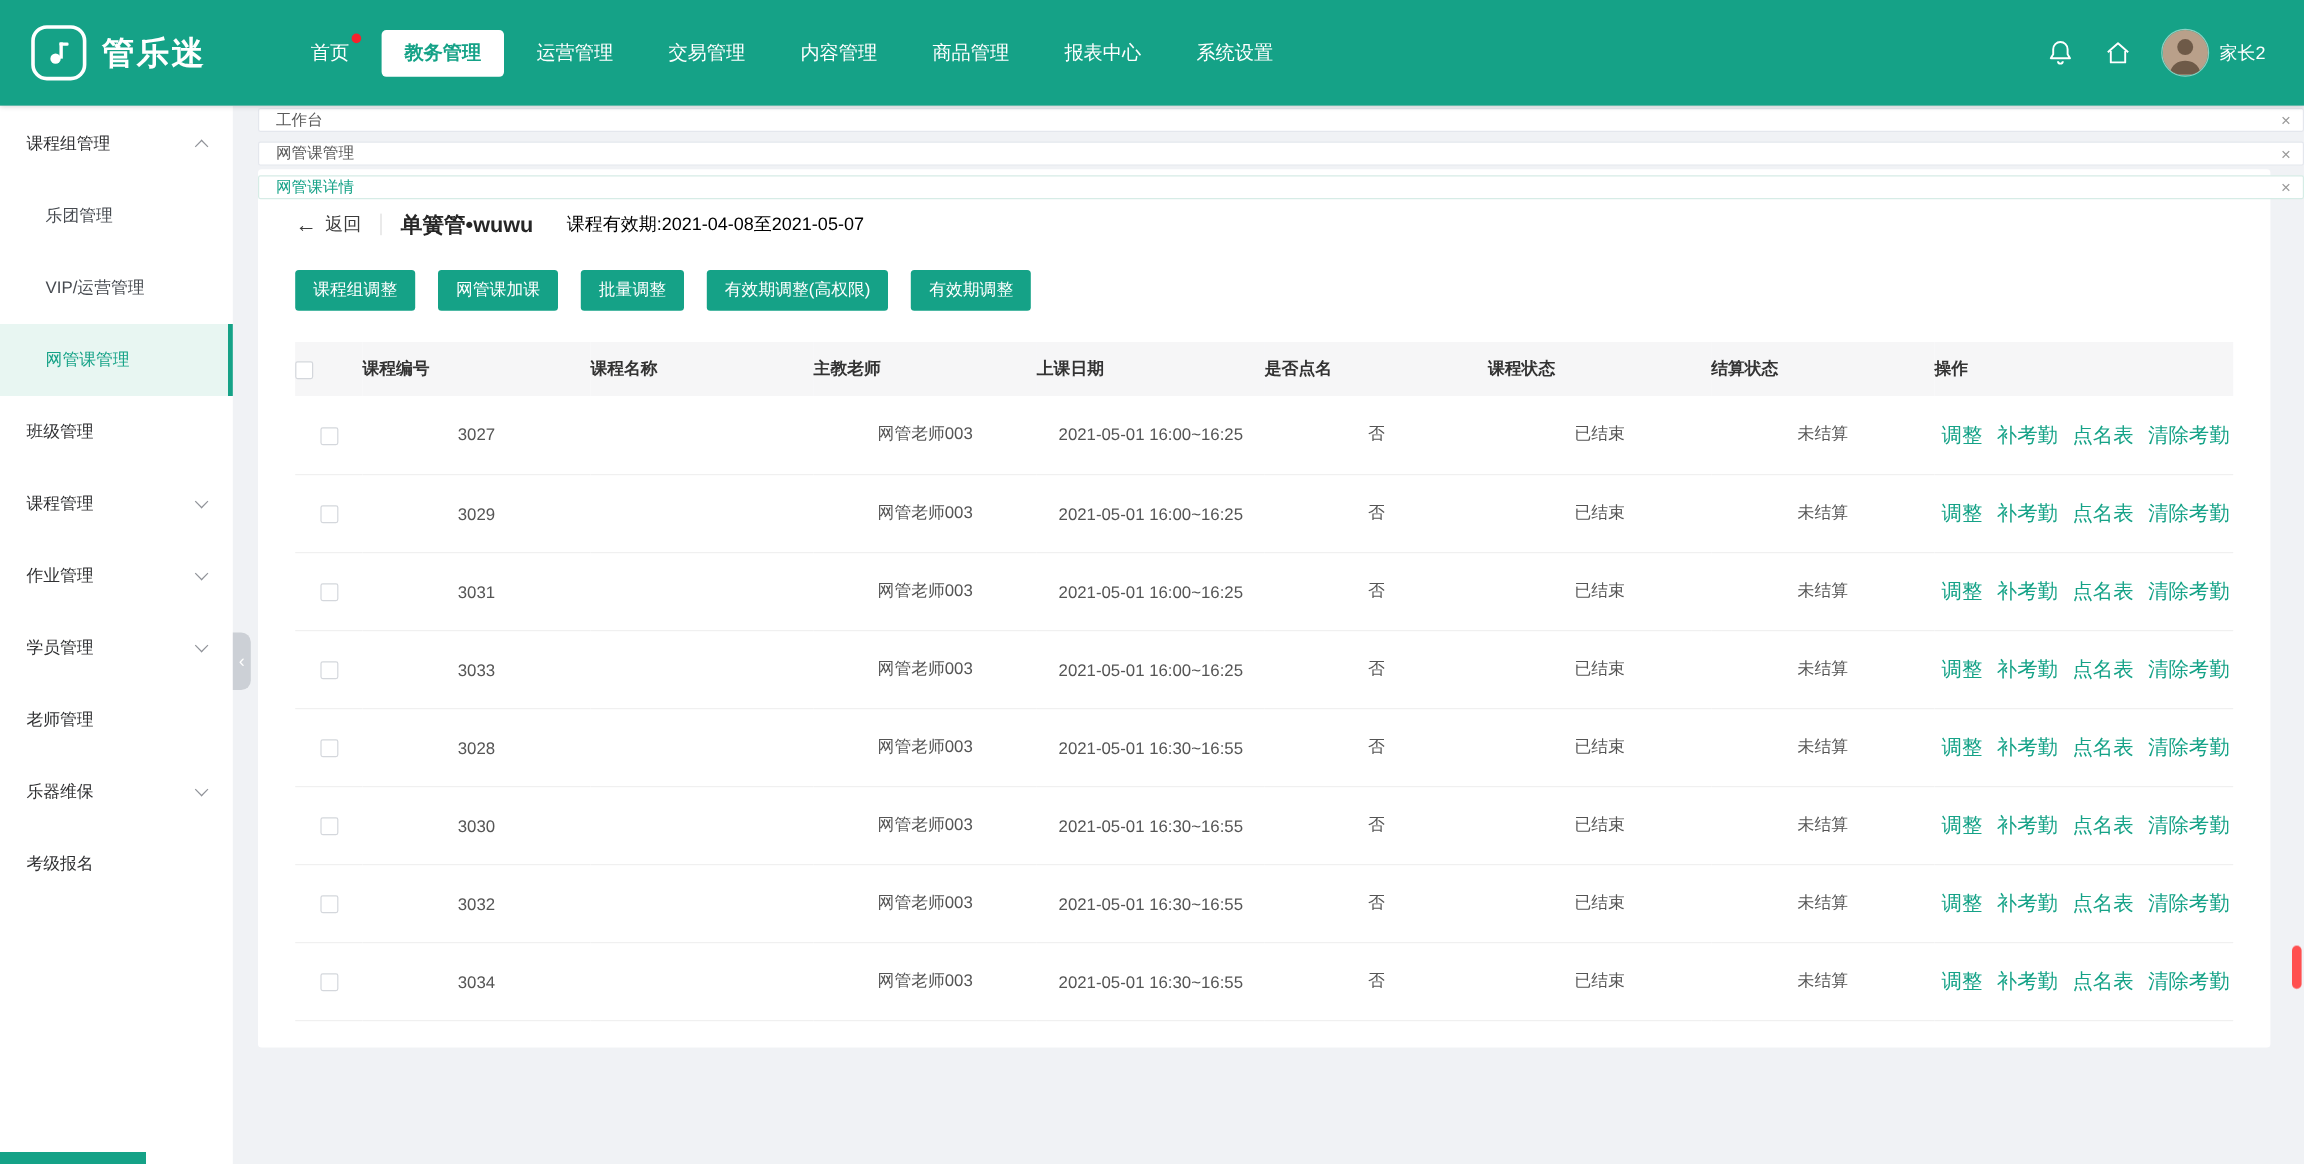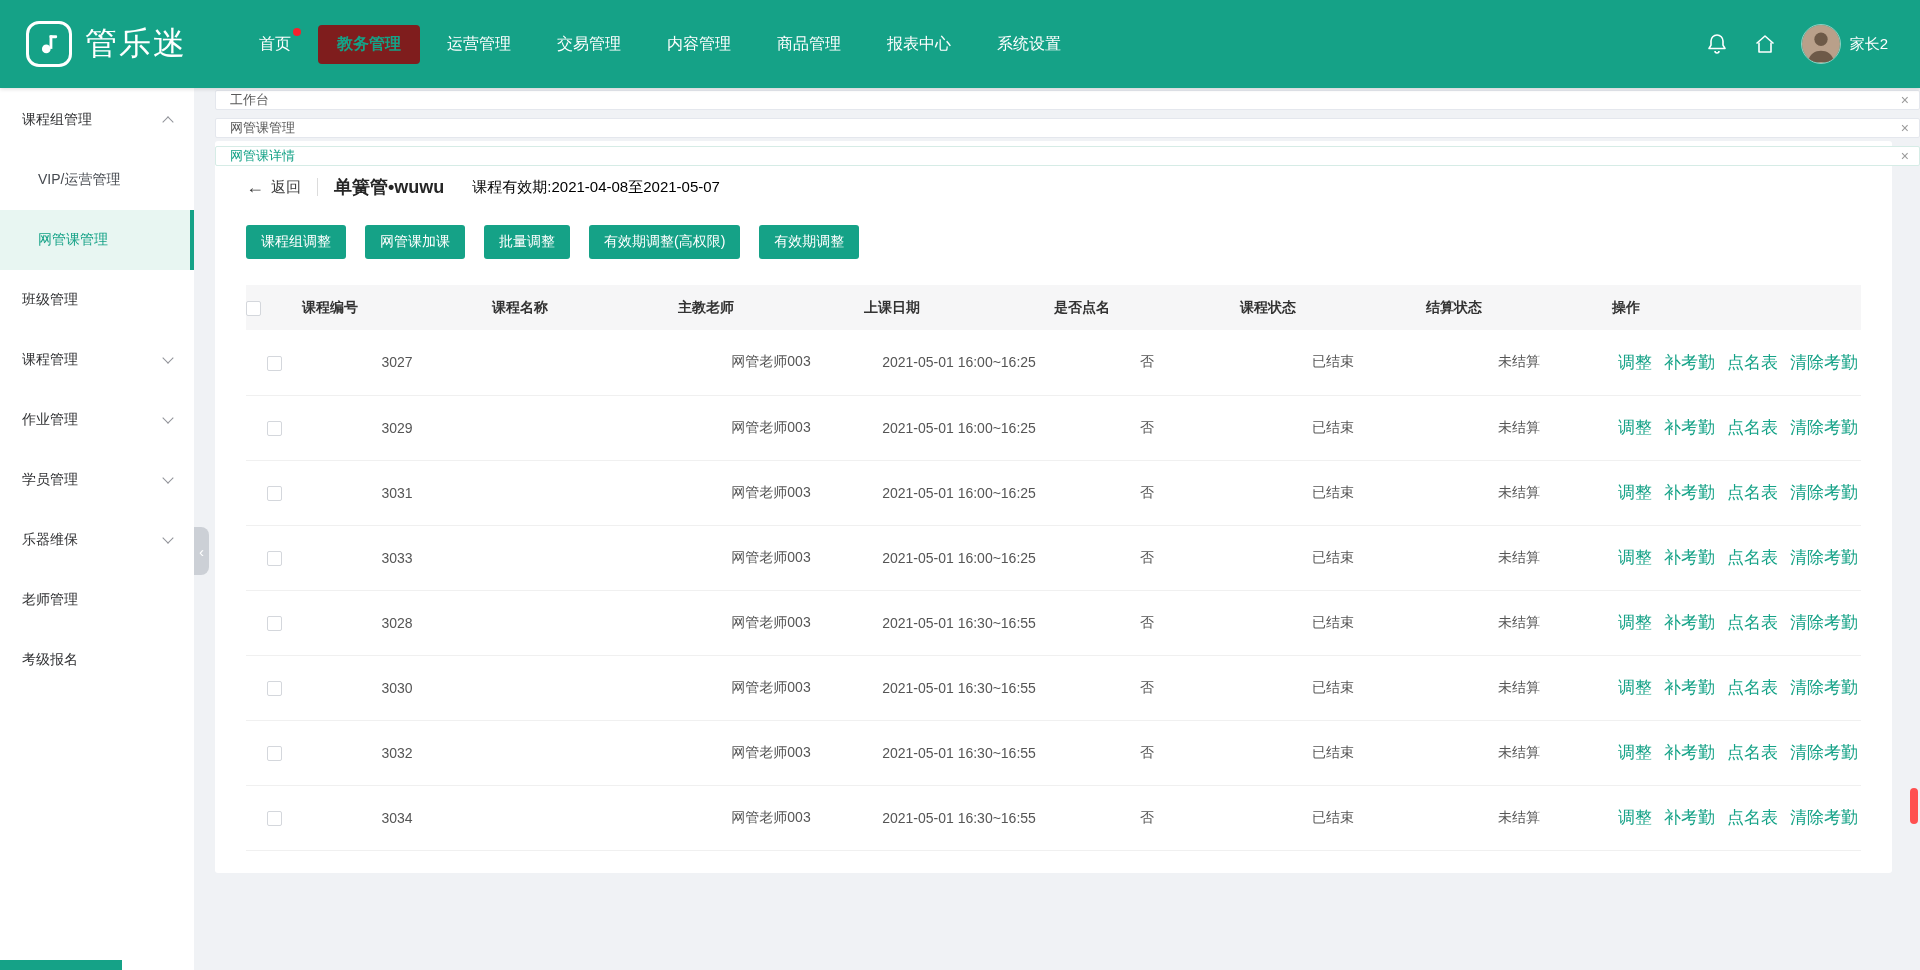--- a/index.html
+++ b/index.html
@@ -9,24 +9,24 @@
     font-family:"Liberation Sans","DejaVu Sans",sans-serif;
     color:#333;
     position:relative;
   }
 
   
   .topbar{position:fixed;top:0;left:0;right:0;height:88px;background:var(--primary,#15a287);
     display:flex;align-items:center;box-shadow:0 1px 4px rgba(0,0,0,.15);z-index:20;}
   .brand{width:240px;display:flex;align-items:center;gap:13px;padding-left:26px;flex-shrink:0;}
   .logo-box{width:46px;height:46px;border:3px solid #fff;border-radius:13px;display:flex;align-items:center;justify-content:center;flex-shrink:0;}
-  .brand-name{color:#fff;font-size:32px;font-weight:400;letter-spacing:2px;white-space:nowrap;}
+  .brand-name{color:#fff;font-size:27px;font-weight:700;letter-spacing:2px;white-space:nowrap;}
   .topnav{display:flex;align-items:center;height:100%;}
   .nav-item{position:relative;color:#fff;font-size:16px;padding:9px 19px;margin-right:8px;border-radius:4px;cursor:pointer;white-space:nowrap;}
-  .nav-item.active{background:#7f1d1d;color:var(--primary,#15a287);font-weight:700;}
+  .nav-item.active{background:#ffffff;color:var(--primary,#15a287);font-weight:700;}
   .red-dot{position:absolute;top:3px;right:9px;width:8px;height:8px;border-radius:50%;background:var(--badge,#f5222d);}
   .topbar-right{margin-left:auto;display:flex;align-items:center;gap:24px;padding-right:32px;}
   .icon-btn{display:flex;cursor:pointer;}
   .user-box{display:flex;align-items:center;gap:9px;cursor:pointer;text-align:right;}
   .avatar{width:40px;height:40px;border-radius:50%;overflow:hidden;flex-shrink:0;border:1px solid rgba(255,255,255,.5);}
   .username{color:#fff;font-size:15px;}
 
   
   .sidebar{position:fixed;top:88px;left:0;bottom:0;width:194px;background:#fff;z-index:10;padding-top:2px;}
   .side-item{height:60px;display:flex;align-items:center;padding-left:22px;position:relative;font-size:14px;color:#303133;cursor:pointer;}
@@ -122,46 +122,49 @@
     </span>
   </div>
 </header>
 
 <aside class="sidebar" id="sidebar-menu">
     <div class="side-item group">
       <span class="side-label">课程组管理</span>
       <i class="chev up"></i>
     </div>
     <div class="side-item sub">
+      <span class="side-label">乐团管理</span>
+    </div>
+    <div class="side-item sub">
       <span class="side-label">VIP/运营管理</span>
     </div>
     <div class="side-item sub active">
       <span class="side-label">网管课管理</span>
     </div>
     <div class="side-item item">
       <span class="side-label">班级管理</span>
     </div>
     <div class="side-item group">
       <span class="side-label">课程管理</span>
       <i class="chev down"></i>
     </div>
     <div class="side-item group">
       <span class="side-label">作业管理</span>
       <i class="chev down"></i>
     </div>
     <div class="side-item group">
       <span class="side-label">学员管理</span>
       <i class="chev down"></i>
     </div>
+    <div class="side-item item">
+      <span class="side-label">老师管理</span>
+    </div>
     <div class="side-item group">
       <span class="side-label">乐器维保</span>
       <i class="chev down"></i>
-    </div>
-    <div class="side-item item">
-      <span class="side-label">老师管理</span>
     </div>
     <div class="side-item item">
       <span class="side-label">考级报名</span>
     </div>
   </aside>
 <div class="collapse-handle">‹</div>
 
 <main class="main">
   <div class="tabsbar" id="tabsbar">
       <div class="tab">

